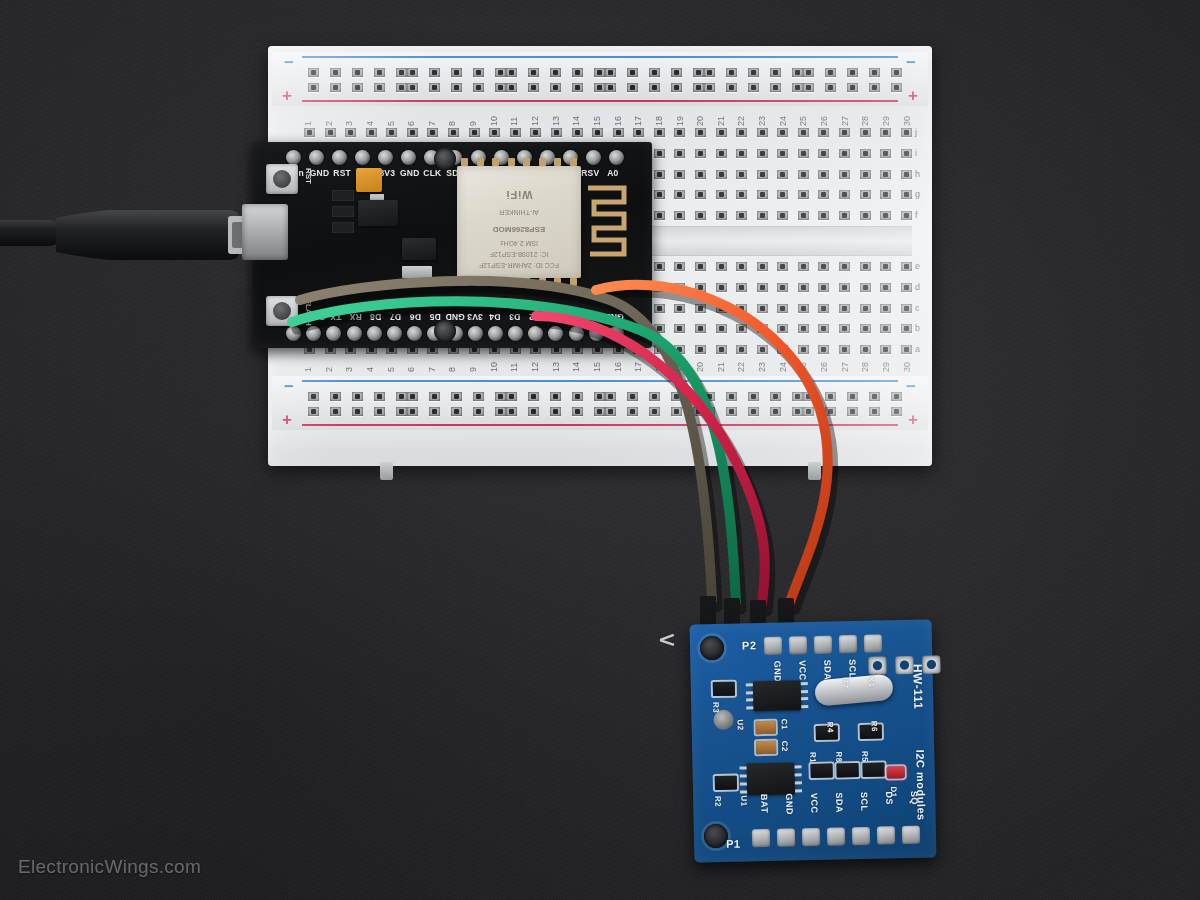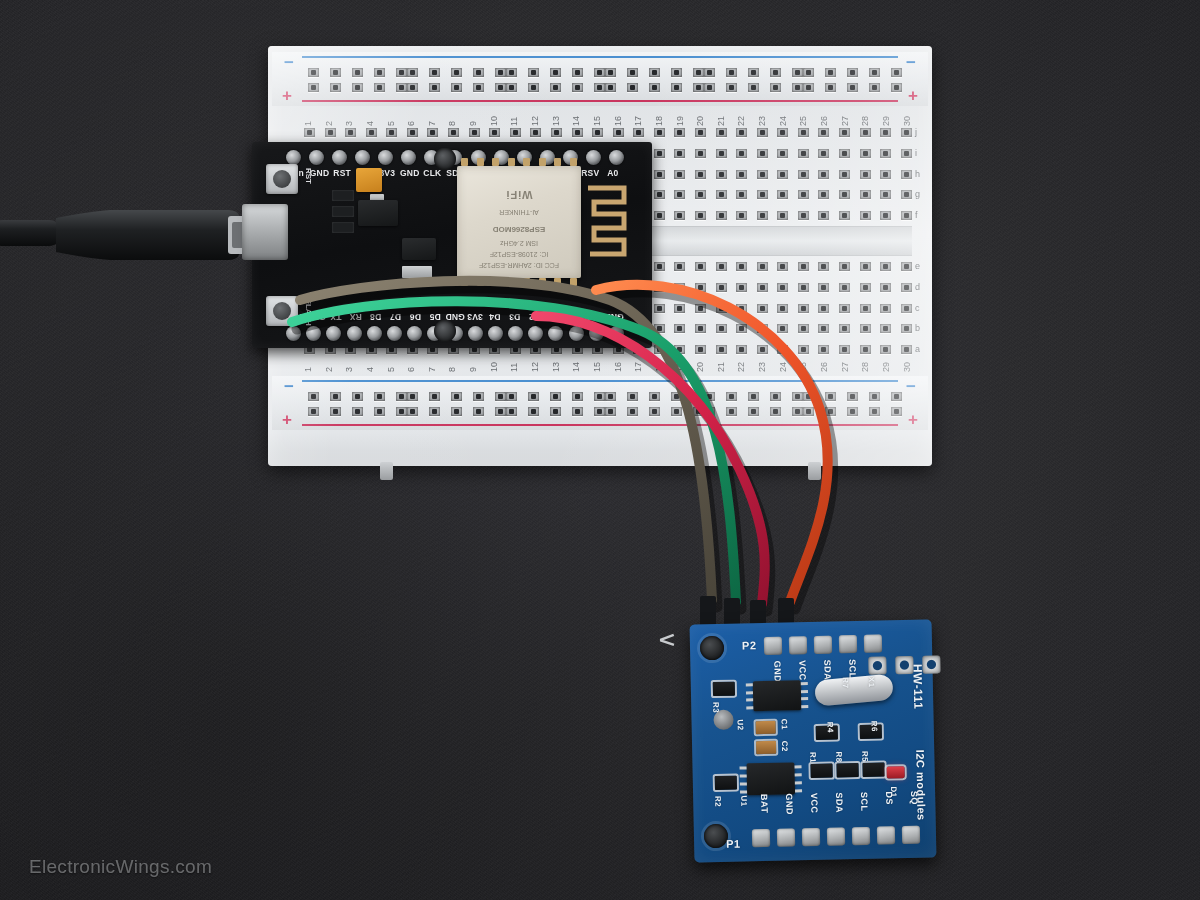--- a/index.html
+++ b/index.html
@@ -293,21 +293,21 @@
   .crystal-legs { position:absolute; left:-30px; top:8px; width:34px; height:14px; }
 
   .rtc-batclip {
     position: absolute; left: 22px; top: 86px; width: 20px; height: 20px;
     border-radius: 50%;
     background: radial-gradient(circle at 40% 35%, #b9bcbf, #6e7174 70%, #3d3f41);
   }
 
   
   .watermark {
-    position: absolute; left: 29px; bottom: 22px;
+    position: absolute; left: 18px; bottom: 22px;
     font-size: 19px; color: rgba(225,228,231,.40);
     letter-spacing: .3px;
     text-shadow: 0 1px 2px rgba(0,0,0,.55);
     user-select: none;
   }
 </style>
 </head>
 <body>
 
 <div id="scene">

